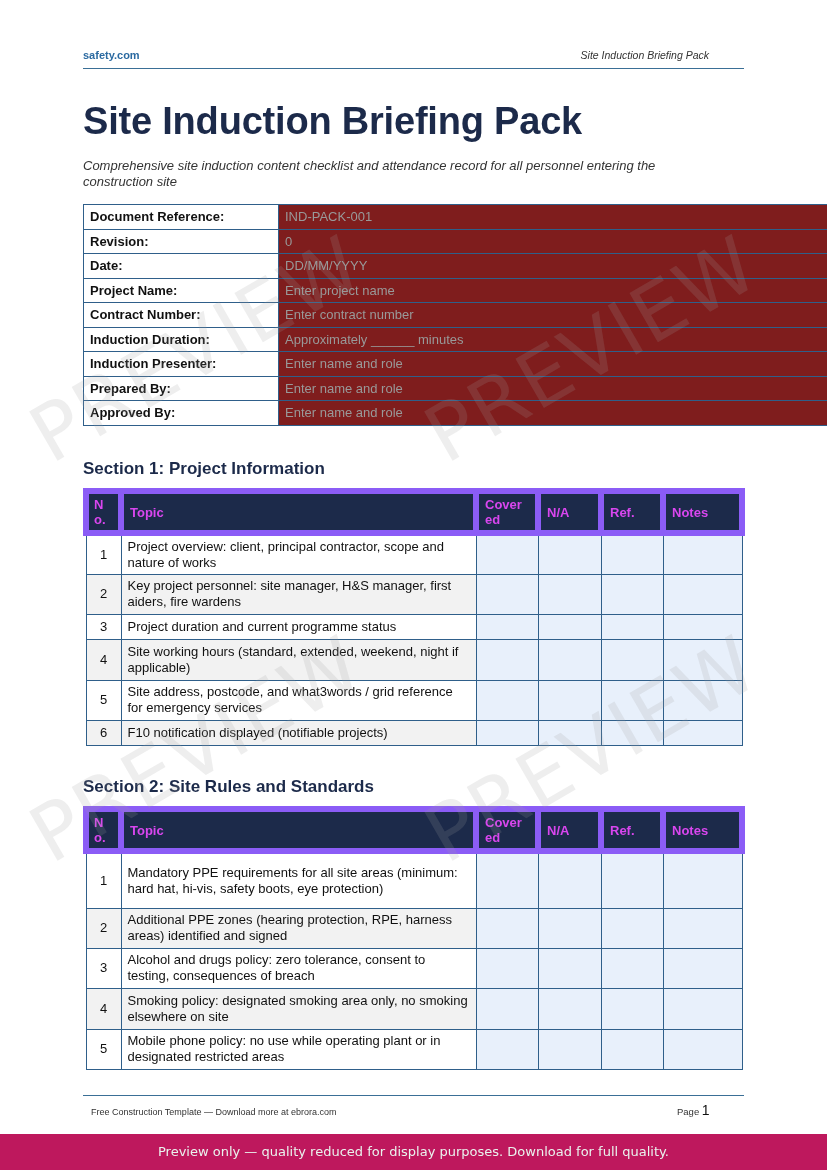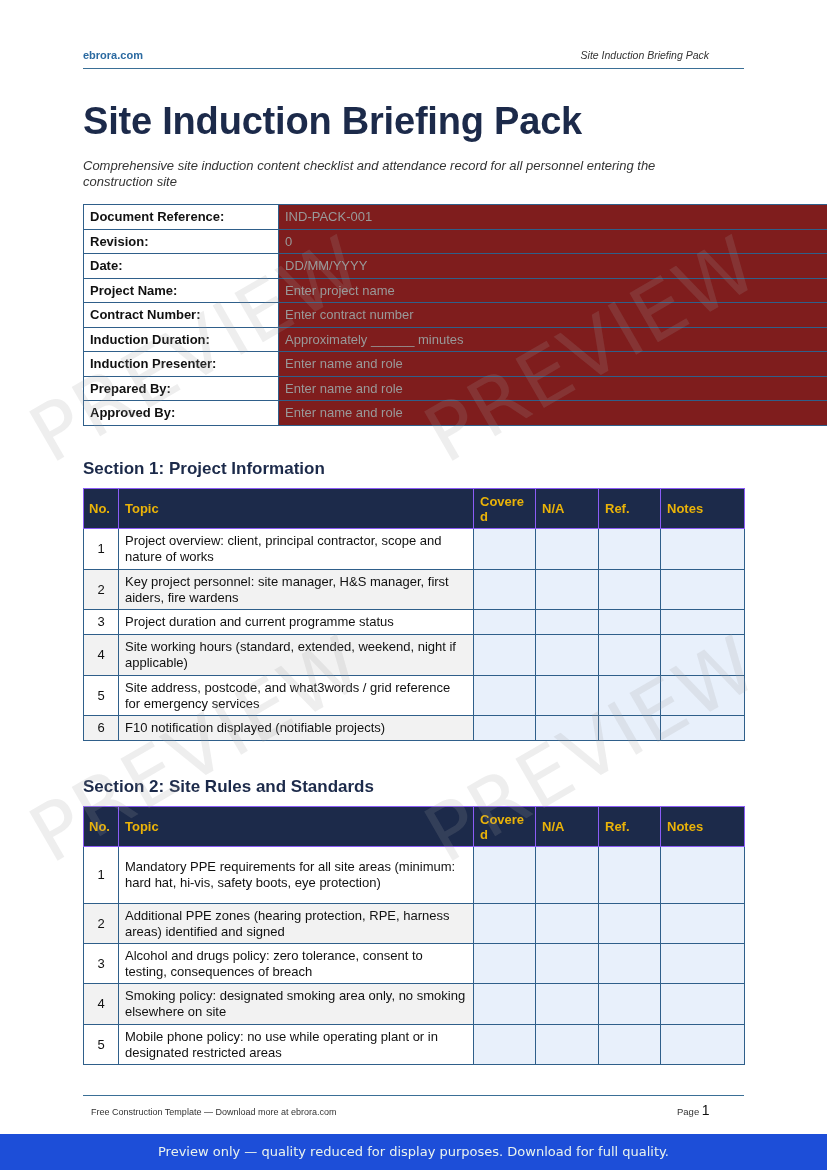--- a/index.html
+++ b/index.html
@@ -15,48 +15,48 @@
   .doc-subtitle { position: absolute; left: 83px; top: 158px; width: 640px; font-size: 13px; font-style: italic; color: #333; line-height: 16px; }
 
   table { border-collapse: collapse; }
   .meta-table { position: absolute; left: 83px; top: 204px; width: 764px; }
   .meta-table td { border: 1px solid #2f5f8a; height: 24.5px; font-size: 13px; padding: 0 6px; }
   .meta-table td.label { width: 195px; font-weight: bold; color: #111; background: #ffffff; }
   .meta-table td.value { background: #7f1d1d; color: #999; }
 
   .section-heading { position: absolute; left: 83px; font-size: 17px; font-weight: bold; color: #1c2a4a; }
   .checklist { position: absolute; left: 83px; width: 662px; }
-  .checklist th { background: #1c2a4a; color: #eab308; font-size: 13px; font-weight: bold; text-align: left; padding: 3px 6px; border: 1px solid #8b5cf6; line-height: 15px; height: 40px; vertical-align: middle; }
+  .checklist th { background: #1c2a4a; color: #d946ef; font-size: 13px; font-weight: bold; text-align: left; padding: 3px 6px; border: 6px solid #8b5cf6; line-height: 15px; height: 40px; vertical-align: middle; }
   .checklist th.col-no { width: 35px; padding: 3px 5px; word-break: break-all; }
   .checklist th.col-topic { width: 355px; }
   .checklist th.col-covered { width: 62px; word-break: break-all; }
   .checklist th.col-na { width: 63px; }
   .checklist th.col-ref { width: 62px; }
   .checklist td { border: 1px solid #2f5f8a; font-size: 13px; line-height: 16px; padding: 2px 6px; vertical-align: middle; }
   .checklist td.no { text-align: center; }
   .checklist td.cell { background: #e8f0fb; }
   .checklist tr.odd td.no, .checklist tr.odd td.topic { background: #ffffff; }
   .checklist tr.even td.no, .checklist tr.even td.topic { background: #f2f2f2; }
 
   .footer-rule { position: absolute; left: 83px; top: 1095px; width: 661px; border-top: 1px solid #3a6f96; }
   .footer-left { position: absolute; left: 91px; top: 1107px; font-size: 9px; color: #333; }
   .footer-right { position: absolute; left: 677px; top: 1102px; font-size: 9.5px; color: #333; }
   .footer-right .page-num { font-size: 14px; color: #111; }
 
-  .preview-bar { position: absolute; left: 0; top: 1134px; width: 827px; height: 36px; background: #1d4ed8; color: #eaf3ee; font-family: "DejaVu Sans", sans-serif; font-size: 13px; text-align: center; line-height: 36px; }
+  .preview-bar { position: absolute; left: 0; top: 1134px; width: 827px; height: 36px; background: #be185d; color: #eaf3ee; font-family: "DejaVu Sans", sans-serif; font-size: 13px; text-align: center; line-height: 36px; }
 
   .watermark { position: absolute; font-size: 78px; font-weight: normal; color: rgba(160,160,160,0.18); transform: rotate(-30deg); transform-origin: left bottom; letter-spacing: 2px; pointer-events: none; font-family: "DejaVu Sans", sans-serif; white-space: nowrap; }
 </style>
 </head>
 <body>
 
 <div class="page">
 
   <div class="running-header">
-    <span class="rh-left">ebrora.com</span>
+    <span class="rh-left">safety.com</span>
     <span class="rh-right">Site Induction Briefing Pack</span>
   </div>
 
   <h1 class="doc-title">Site Induction Briefing Pack</h1>
   <p class="doc-subtitle">Comprehensive site induction content checklist and attendance record for all personnel entering the construction site</p>
 
   <table class="meta-table">
     <tbody>
       <tr>
           <td class="label">Document Reference:</td>

